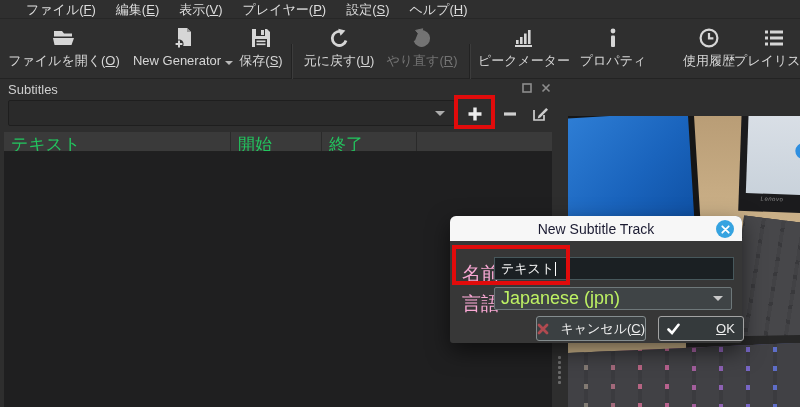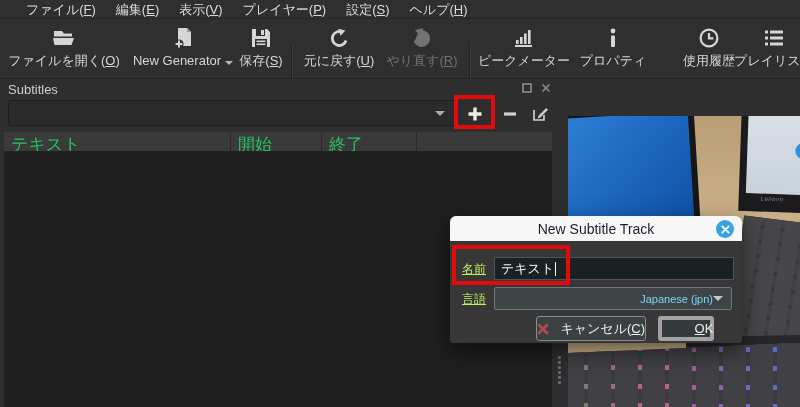--- a/index.html
+++ b/index.html
@@ -92,36 +92,36 @@
                    repeating-linear-gradient(3deg,transparent 0 2px,#3b3b3f 2px 16px,transparent 16px 19px); }
 
   
   .dialog { position:absolute; left:450px; top:216px; width:292px; height:127px; background:#373737;
             border-radius:6px 6px 3px 3px; box-shadow:0 8px 22px rgba(0,0,0,.55); z-index:40; }
   .dlg-title { position:absolute; left:0; top:0; width:100%; height:25px; background:#f7f7f7;
                border-radius:6px 6px 0 0; display:flex; align-items:center; justify-content:center; }
   .dlg-title .ttext { font-size:14px; color:#1c1c33; }
   .dlg-close { position:absolute; right:8px; top:4px; width:18px; height:18px; border-radius:50%;
                background:#36a3e0; display:flex; align-items:center; justify-content:center; }
-  .dlg-label { position:absolute; font-size:12px; color:#bef264;text-decoration:underline; }
+  .dlg-label { position:absolute; font-size:19px; color:#f9a8d4; }
   .lbl-name { left:12px; top:45px; }
   .lbl-lang { left:12px; top:75px; }
   .dlg-input { position:absolute; left:44px; top:41px; width:240px; height:23px; background:#1b2023;
                border:1px solid #47585c; display:flex; align-items:center; padding-left:6px;
                font-size:13px; color:#f2f2f2; }
   .caret { display:inline-block; width:1px; height:14px; background:#fff; margin-left:1px; }
   .dlg-combo { position:absolute; left:44px; top:71px; width:238px; height:23px; background:#3f4446;
                border:1px solid #6e787a; border-radius:2px; display:flex; align-items:center; }
-  .dlg-combo .cval { flex:1; font-size:11px; color:#7dd3fc; padding-left:6px;text-align:right; }
+  .dlg-combo .cval { flex:1; font-size:18px; color:#bef264; padding-left:6px; }
   .dlg-combo .carrow { width:0; height:0; border-left:5px solid transparent; border-right:5px solid transparent;
                        border-top:5px solid #c9c9c9; margin-right:8px; }
   .dlg-btn { position:absolute; top:100px; height:25px; border-radius:3px; display:flex; align-items:center;
              justify-content:center; gap:6px; font-size:13px; color:#eee; }
   .btn-cancel { left:86px; width:110px; background:#3b4042; border:1px solid #858d8f;justify-content:space-between; }
-  .btn-ok { left:208px; width:56px; background:#353a3c; border:4px solid #a3a3a3;gap:36px; }
+  .btn-ok { left:208px; width:86px; background:#353a3c; border:1px solid #a3a3a3;gap:36px; }
   .dlg-btn u { text-decoration:underline; }
 
   
   .annot { position:absolute; border:4px solid #e10b0b; z-index:60; }
   .annot1 { left:454px; top:95px; width:41px; height:34px; }
   .annot2 { left:452px; top:245px; width:118px; height:40px; }
 
   svg { display:block; }
 </style>
 </head>

